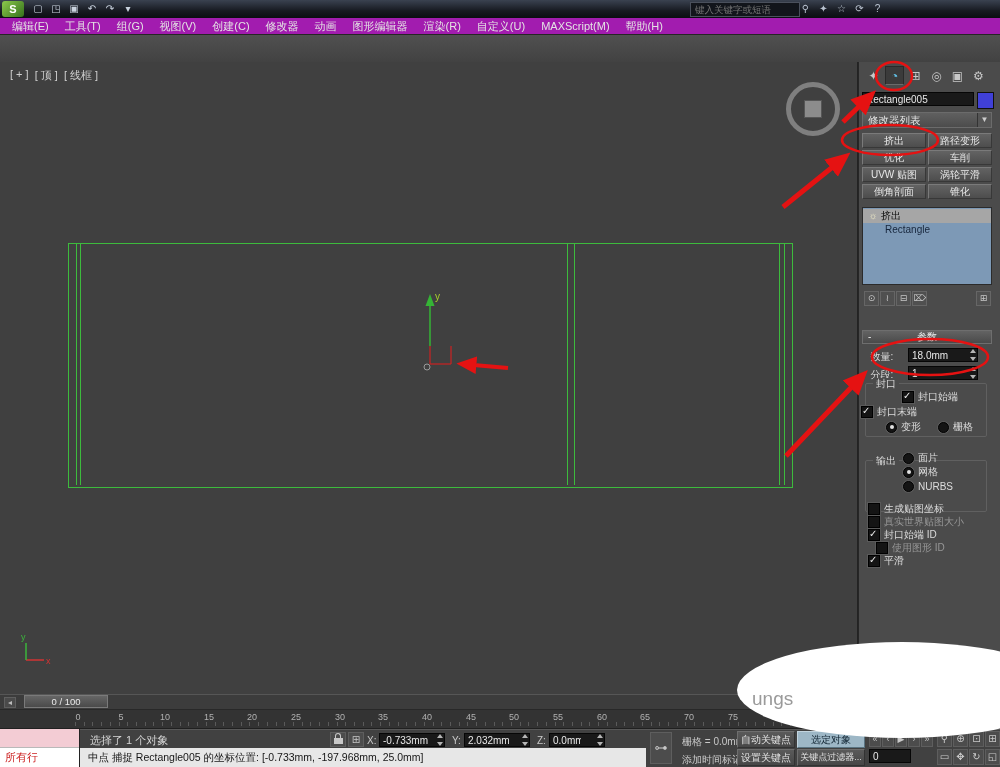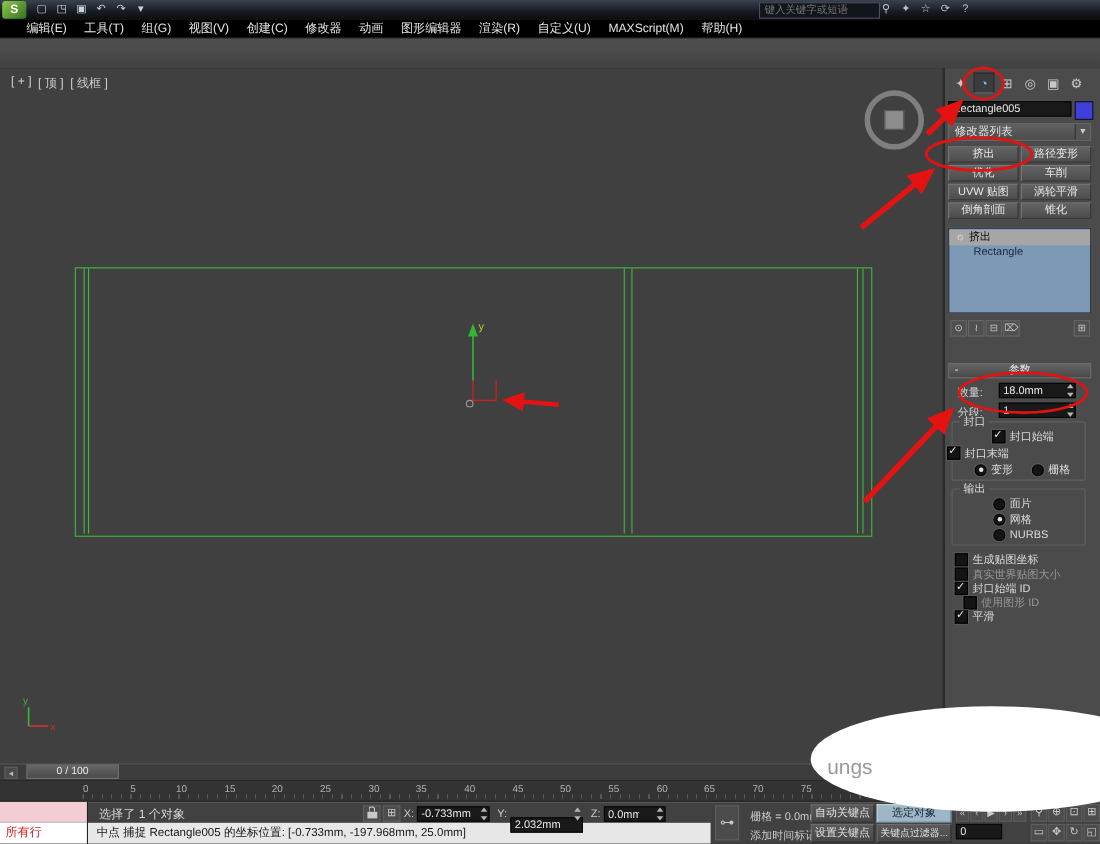--- a/index.html
+++ b/index.html
@@ -13,22 +13,22 @@
   .logo{position:absolute;left:2px;top:1px;width:22px;height:16px;border-radius:3px;
     background:linear-gradient(135deg,#8cc94c,#35711c);color:#fff;font-weight:bold;
     text-align:center;line-height:16px;font-size:11px}
   .qa{top:2px;width:16px;height:14px;color:#c9d2de;font-size:10px;text-align:center;line-height:14px}
   .titlegroup{position:absolute;left:312px;top:2px;display:flex;gap:8px;font-size:11px;color:#e9e9e9;white-space:nowrap}
   .titlegroup .hl{background:#2a6ad4;color:#fff;padding:0 10px}
   #infosearch{position:absolute;left:690px;top:2px;width:100px;height:13px;background:#12151b;
     border:1px solid #4a505c;color:#9aa0aa;font-size:9.5px;padding:0 4px;font-family:inherit}
   .tbr-ic{top:2px;width:15px;height:14px;color:#b9c2cf;font-size:10px;text-align:center;line-height:14px}
   
-  #menubar{position:absolute;left:0;top:18px;width:1000px;height:17px;background:#000000;
-    border-bottom:1px solid #262626;display:flex;align-items:center;padding-left:16px;box-sizing:border-box}
+  #menubar{position:absolute;left:0;top:18px;width:1000px;height:17px;background:#a21caf;
+    border-bottom:1px solid #262626;display:flex;align-items:center;padding-left:4px;box-sizing:border-box}
   .mi{padding:0 8px;color:#e4e4e4;font-size:11px;line-height:16px;white-space:nowrap}
   
   #toolbar{position:absolute;left:0;top:35px;width:1000px;height:27px;
     background:linear-gradient(180deg,#505050,#424242);border-bottom:1px solid #2a2a2a}
   .t{top:37px;width:23px;height:23px;box-sizing:border-box;border:1px solid transparent;
     color:#c8c8c8;font-size:13px;text-align:center;line-height:21px}
   .t.active{background:#2c4d6e;border:1px solid #6f97bc;color:#e8f4ff}
   .tsep{top:39px;width:1px;height:19px;background:#2c2c2c;border-right:1px solid #5d5d5d}
   .dd{top:39px;height:18px;box-sizing:border-box;background:#3a3a3a;border:1px solid #5c5c5c;
     color:#dedede;font-size:10.5px;line-height:16px;padding:0 4px;display:flex;justify-content:space-between;align-items:center}
@@ -302,21 +302,21 @@
 </div>
 <div class="crow" style="left:886px;top:421px">
   <span class="rad sel"></span>
   <span class="clab">变形</span>
 </div>
 <div class="crow" style="left:938px;top:421px">
   <span class="rad"></span>
   <span class="clab">栅格</span>
 </div>
 
-<div class="group" style="left:865px;top:444px;height:52px">
+<div class="group" style="left:865px;top:460px;height:52px">
   <span class="legend">输出</span>
 </div>
 <div class="crow" style="left:903px;top:452px">
   <span class="rad"></span>
   <span class="clab">面片</span>
 </div>
 <div class="crow" style="left:903px;top:466px">
   <span class="rad sel"></span>
   <span class="clab">网格</span>
 </div>
@@ -388,21 +388,21 @@
 <span class="slbl" style="left:367px;top:735px">X:</span>
 <div class="fwrap" style="left:379px;top:733px;width:66px">
   <input class="fld" style="padding-right: 11px;" value="-0.733mm">
   <span class="spn">
       <i class="up"></i>
       <i class="dn"></i>
     </span>
 </div>
 <span class="slbl" style="left:452px;top:735px">Y:</span>
 <div class="fwrap" style="left:464px;top:733px;width:66px">
-  <input class="fld" style="padding-right: 11px; margin-top: 10px;" value="2.032mm">
+  <input class="fld" style="padding-right: 11px;" value="2.032mm">
   <span class="spn">
       <i class="up"></i>
       <i class="dn"></i>
     </span>
 </div>
 <span class="slbl" style="left:537px;top:735px">Z:</span>
 <div class="fwrap" style="left:549px;top:733px;width:56px">
   <input class="fld" style="padding-right: 23px;" value="0.0mm">
   <span class="spn">
       <i class="up"></i>

